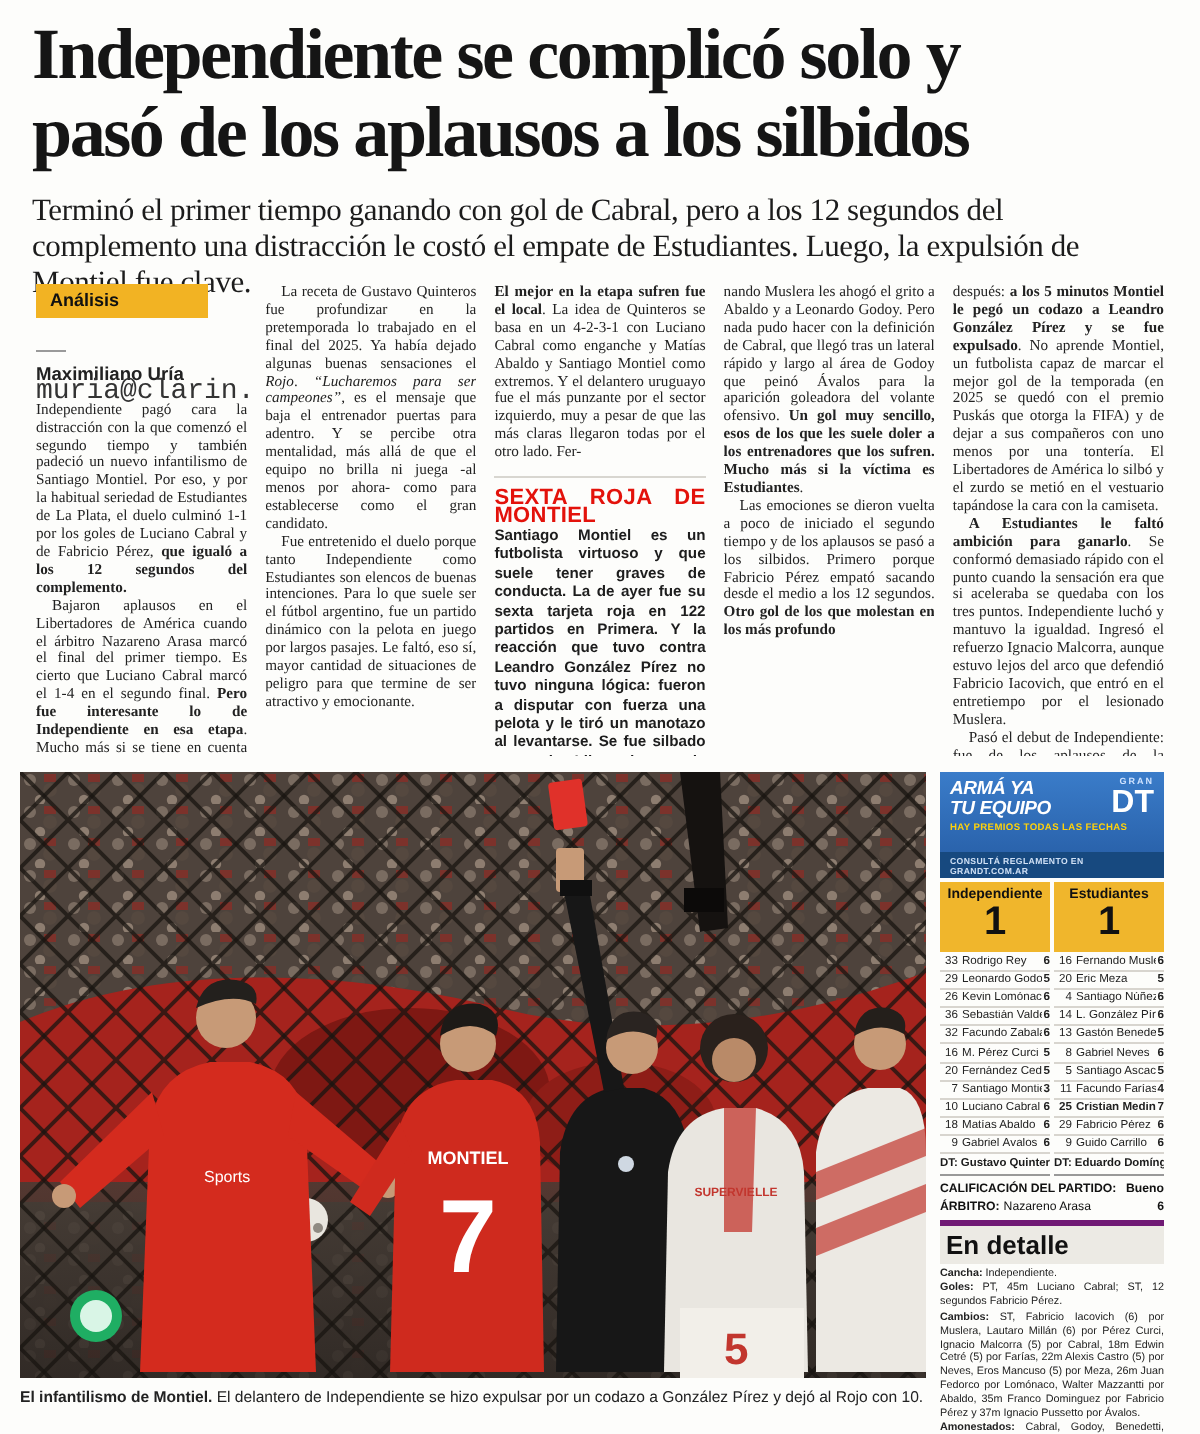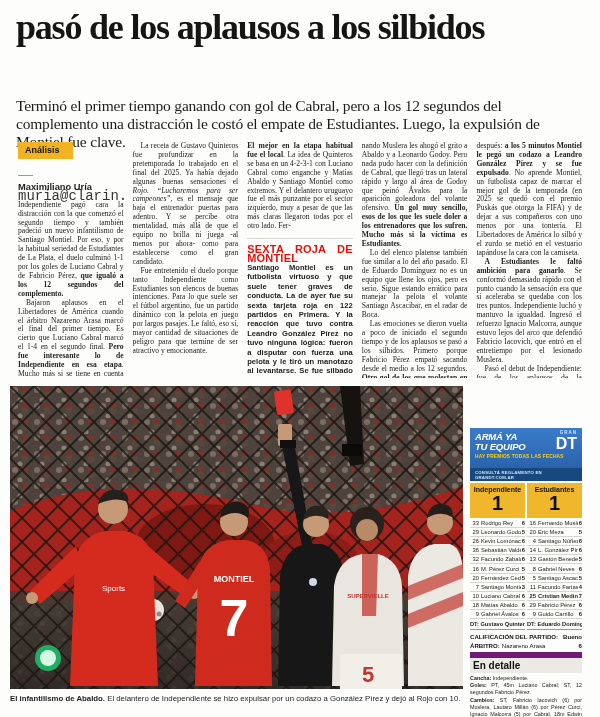--- a/index.html
+++ b/index.html
@@ -12,38 +12,38 @@
   .lead{position:absolute;left:16px;top:97px;width:568px;
         font-size:15.5px;line-height:1.17;color:#1c1c1c;letter-spacing:-0.2px;}
   
   .columns{position:absolute;left:18px;top:142px;width:564px;height:236px;
            display:grid;grid-template-columns:repeat(5,1fr);column-gap:9px;overflow:hidden;}
   .col{overflow:hidden;font-size:7.6px;line-height:8.9px;text-align:justify;color:#222;}
   .col p{margin:0;}
   .col p.ind{text-indent:8px;}
   .col b{font-weight:bold;}
   .tag{display:inline-block;background:#F2B323;color:#111;font-family:"Liberation Sans",sans-serif;
-       font-weight:bold;font-size:9px;padding:4px 13px 4px 7px;margin-bottom:10px;}
+       font-weight:bold;font-size:9px;padding:4px 44px 4px 7px;margin-bottom:10px;}
   .byline-dash{width:15px;border-top:1px solid #9a9a9a;margin:6px 0 7px 0;}
   .author{font-family:"Liberation Sans",sans-serif;font-weight:bold;font-size:9.3px;margin:0;}
   .email{font-family:Liberation Mono, monospace;font-size:14px;color:#333;margin:1px 0 9px 0;}
   
   .redbox{margin-top:7px;border-top:1px solid #d8d6d0;padding-top:6px;}
   .redbox-title{color:#E3120B;font-family:"Liberation Sans",sans-serif;font-weight:bold;
                 font-size:11px;letter-spacing:0.2px;margin:0 0 5px 0;}
   .redbox-body{font-family:"Liberation Sans",sans-serif;font-weight:bold;font-size:7.6px;
                line-height:9.4px;text-align:justify;color:#1d1d1d;}
   
   .photo{position:absolute;left:10px;top:386px;width:453px;height:303px;background:#3f3833;overflow:hidden;}
   .caption{position:absolute;left:10px;top:694px;width:453px;font-family:"Liberation Sans",sans-serif;
            font-size:7.8px;color:#222;white-space:nowrap;overflow:hidden;}
   .caption b{font-weight:bold;}
   
   .sidebar{position:absolute;left:470px;top:386px;width:112px;font-family:"Liberation Sans",sans-serif;}
-  .promo{position:relative;background:linear-gradient(#3a7cc9,#2a63ac);color:#fff;padding:4px 5px 0 5px;height:36px;margin-top:42px;}
+  .promo{position:relative;background:linear-gradient(#3a7cc9,#2a63ac);color:#fff;padding:4px 5px 0 5px;height:36px;}
   .promo-l1,.promo-l2{font-weight:bold;font-style:italic;font-size:9.5px;line-height:1.05;letter-spacing:-0.2px;}
   .promo-sub1{color:#FFD20A;font-weight:bold;font-size:4.8px;margin-top:2.5px;letter-spacing:0.2px;}
   .promo-strip{position:absolute;left:0;right:0;bottom:0;background:#17497F;color:#cfe0f5;
                font-weight:bold;font-size:4.3px;padding:1.5px 5px;letter-spacing:0.2px;}
   .dtlogo{position:absolute;right:5px;top:3px;text-align:right;line-height:1;}
   .dtlogo .gran{font-size:4.5px;font-weight:bold;letter-spacing:1px;color:#cfe3ff;}
   .dtlogo .dt{font-size:16px;font-weight:bold;color:#fff;}
   .teams{display:flex;gap:2px;margin-top:2px;}
   .teambox{flex:1;background:#F0B62C;text-align:center;padding:3px 0 4px 0;color:#111;}
   .teambox .tname{font-weight:bold;font-size:7px;}
@@ -56,32 +56,33 @@
   .pname{flex:1;white-space:nowrap;overflow:hidden;}
   .prt{flex:none;font-weight:bold;padding-left:1px;}
   .pbold{font-weight:bold;}
   .dtline{font-size:5.7px;font-weight:bold;padding:2px 0 2px 0;border-bottom:1px solid #999;white-space:nowrap;overflow:hidden;}
   .ratingline{display:flex;justify-content:space-between;font-size:6.1px;font-weight:bold;
               margin-top:3px;color:#111;}
   .refline{display:flex;font-size:6.1px;margin-top:1.5px;color:#111;}
   .refline b{font-weight:bold;}
   .refline .refname{flex:1;padding-left:2px;}
   .refline .refrt{font-weight:bold;}
-  .detheader{margin-top:3px;background:#eceae4;border-top:6px solid #701a75;
-             font-weight:bold;font-size:10px;padding:2px 3px;color:#111;}
+  .detheader{margin-top:3px;background:#eceae4;border-top:3px solid #701a75;
+             font-weight:bold;font-size:13px;padding:2px 3px;color:#111;}
   .detail-lines{margin-top:2px;font-size:5.4px;line-height:6.8px;color:#222;text-align:justify;}
   .detail-lines p{margin:0 0 1px 0;}
   .detail-lines b{font-weight:bold;}
 </style>
 </head>
 <body>
 
 <div class="page">
 
   <h1 class="headline" style="margin:0;">
+    <span>Independiente se complicó solo y</span>
     <span>pasó de los aplausos a los silbidos</span>
   </h1>
   <p class="lead" style="margin:0;">Terminó el primer tiempo ganando con gol de Cabral, pero a los 12 segundos del complemento una distracción le costó el empate de Estudiantes. Luego, la expulsión de Montiel fue clave.</p>
 
   <div class="columns">
     <div class="col">
       <div class="tag">Análisis</div>
       <div class="byline-dash"></div>
       <p class="author">Maximiliano Uría</p>
       <p class="email">muria@clarin.com</p>
@@ -91,31 +92,30 @@
         </div>
     </div>
     <div class="col">
       <div class="col-paras">
           <p class="ind"><span>La receta de Gustavo Quinteros fue profundizar en la pretemporada lo trabajado en el final del 2025. Ya había dejado algunas buenas sensaciones el </span><i>Rojo</i><span>. </span><i>“Lucharemos para ser campeones”</i><span>, es el mensaje que baja el entrenador puertas para adentro. Y se percibe otra mentalidad, más allá de que el equipo no brilla ni juega -al menos por ahora- como para establecerse como el gran candidato.</span></p>
           <p class="ind"><span>Fue entretenido el duelo porque tanto Independiente como Estudiantes son elencos de buenas intenciones. Para lo que suele ser el fútbol argentino, fue un partido dinámico con la pelota en juego por largos pasajes. Le faltó, eso sí, mayor cantidad de situaciones de peligro para que termine de ser atractivo y emocionante.</span></p>
         </div>
     </div>
     <div class="col">
       <div class="col-paras">
-          <p><b>El mejor en la etapa habitual fue el local</b><span>. La idea de Quinteros se basa en un 4-2-3-1 con Luciano Cabral como enganche y Matías Abaldo y Santiago Montiel como extremos. Y el delantero uruguayo fue el más punzante por el sector izquierdo, muy a pesar de que las más claras llegaron todas por el otro lado. Fer-</span></p>
+          <p><b>El mejor en la etapa sufren fue el local</b><span>. La idea de Quinteros se basa en un 4-2-3-1 con Luciano Cabral como enganche y Matías Abaldo y Santiago Montiel como extremos. Y el delantero uruguayo fue el más punzante por el sector izquierdo, muy a pesar de que las más claras llegaron todas por el otro lado. Fer-</span></p>
         </div>
       <div class="redbox">
         <p class="redbox-title">SEXTA ROJA DE MONTIEL</p>
         <div class="redbox-body">Santiago Montiel es un futbolista virtuoso y que suele tener graves de conducta. La de ayer fue su sexta tarjeta roja en 122 partidos en Primera. Y la reacción que tuvo contra Leandro González Pírez no tuvo ninguna lógica: fueron a disputar con fuerza una pelota y le tiró un manotazo al levantarse. Se fue silbado por el Libertadores de América. Fue su segunda roja en el elenco de Avellaneda.</div>
       </div>
     </div>
     <div class="col">
       <div class="col-paras">
           <p><span>nando Muslera les ahogó el grito a Abaldo y a Leonardo Godoy. Pero nada pudo hacer con la definición de Cabral, que llegó tras un lateral rápido y largo al área de Godoy que peinó Ávalos para la aparición goleadora del volante ofensivo. </span><b>Un gol muy sencillo, esos de los que les suele doler a los entrenadores que los sufren. Mucho más si la víctima es Estudiantes</b><span>.</span></p>
-          <p class="ind"><span>Lo del elenco platense también fue similar a lo del año pasado. El de Eduardo Domínguez no es un equipo que llene los ojos, pero es serio. Sigue estando errático para manejar la pelota el volante Santiago Ascacibar, en el radar de Boca.</span></p>
           <p class="ind"><span>Las emociones se dieron vuelta a poco de iniciado el segundo tiempo y de los aplausos se pasó a los silbidos. Primero porque Fabricio Pérez empató sacando desde el medio a los 12 segundos. </span><b>Otro gol de los que molestan en los más profundo</b></p>
         </div>
     </div>
     <div class="col">
       <div class="col-paras">
           <p><span>después: </span><b>a los 5 minutos Montiel le pegó un codazo a Leandro González Pírez y se fue expulsado</b><span>. No aprende Montiel, un futbolista capaz de marcar el mejor gol de la temporada (en 2025 se quedó con el premio Puskás que otorga la FIFA) y de dejar a sus compañeros con uno menos por una tontería. El Libertadores de América lo silbó y el zurdo se metió en el vestuario tapándose la cara con la camiseta.</span></p>
           <p class="ind"><b>A Estudiantes le faltó ambición para ganarlo</b><span>. Se conformó demasiado rápido con el punto cuando la sensación era que si aceleraba se quedaba con los tres puntos. Independiente luchó y mantuvo la igualdad. Ingresó el refuerzo Ignacio Malcorra, aunque estuvo lejos del arco que defendió Fabricio Iacovich, que entró en el entretiempo por el lesionado Muslera.</span></p>
           <p class="ind"><span>Pasó el debut de Independiente: fue de los aplausos de la esperanza a los silbidos de descontento. ■</span></p>
         </div>
     </div>
@@ -218,21 +218,21 @@
         <path d="M398,300 L398,190 Q402,162 424,158 L440,158 Q453,162 453,190 L453,300 Z" fill="#ece9e3"></path>
         <path d="M398,200 L453,178 L453,192 L398,214 Z" fill="#c2362e" opacity="0.7"></path>
         <path d="M398,228 L453,206 L453,220 L398,242 Z" fill="#c2362e" opacity="0.7"></path>
         <circle cx="430" cy="136" r="13" fill="#c79a77"></circle>
         <path d="M417,132 Q419,116 434,118 Q445,121 442,131 Q430,124 417,132 Z" fill="#241f1b"></path>
       </g>
     </svg>
   </div>
 
   <div class="caption">
-    <b>El infantilismo de Abaldo.</b><span> El delantero de Independiente se hizo expulsar por un codazo a González Pírez y dejó al Rojo con 10. </span>
+    <b>El infantilismo de Montiel.</b><span> El delantero de Independiente se hizo expulsar por un codazo a González Pírez y dejó al Rojo con 10. </span>
   </div>
 
   <div class="sidebar">
     <div class="promo">
       <div class="promo-l1">ARMÁ YA</div>
       <div class="promo-l2">TU EQUIPO</div>
       <div class="promo-sub1">HAY PREMIOS TODAS LAS FECHAS</div>
       <div class="dtlogo">
         <div class="gran">GRAN</div>
         <div class="dt">DT</div>

